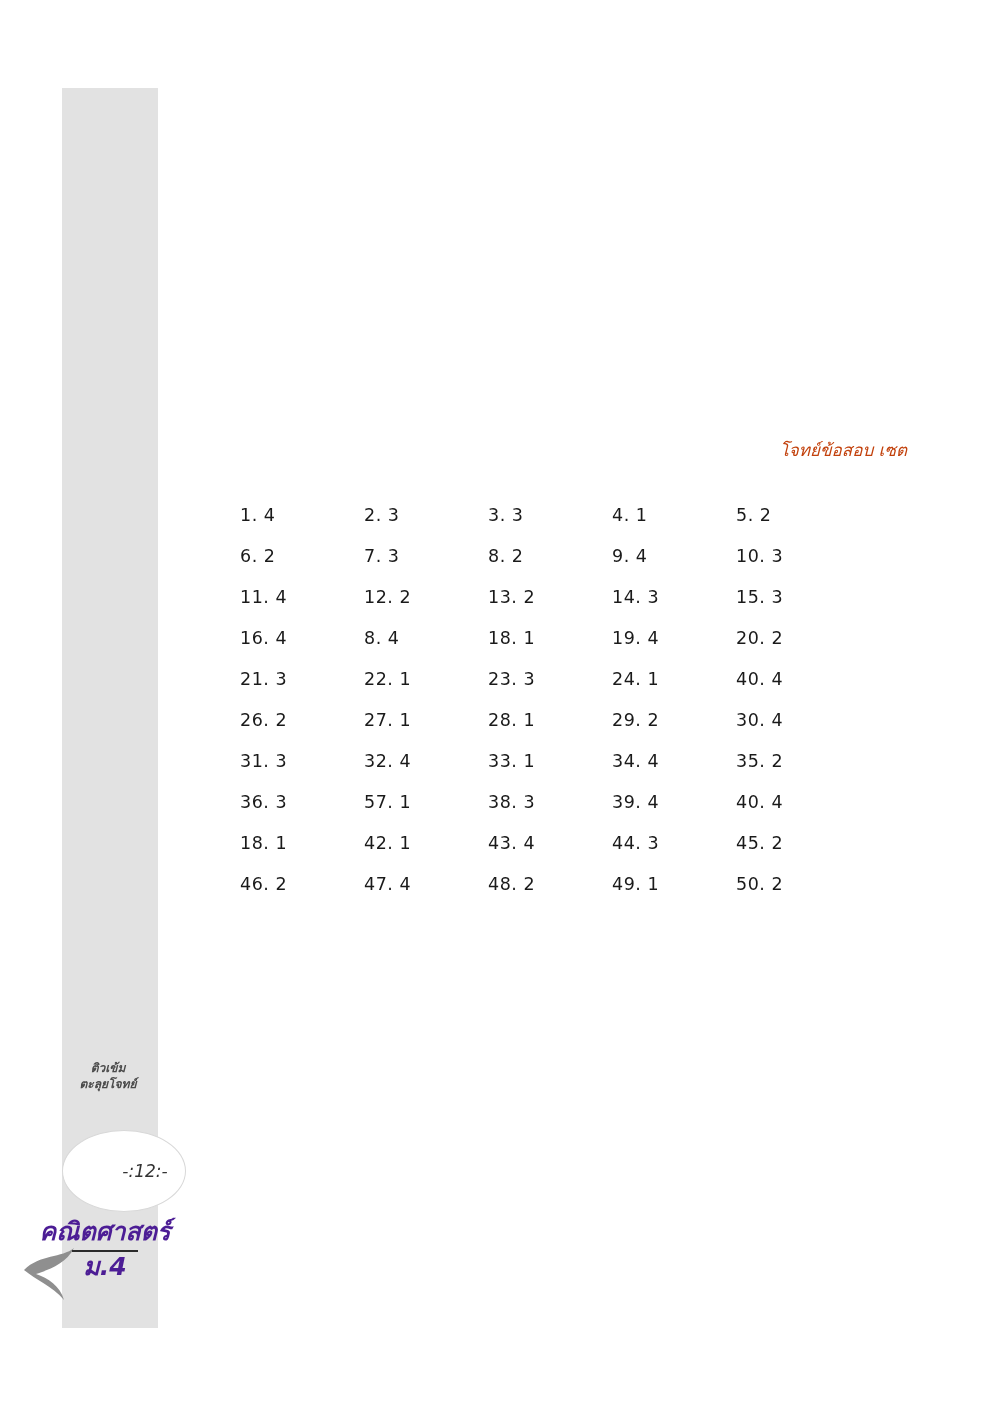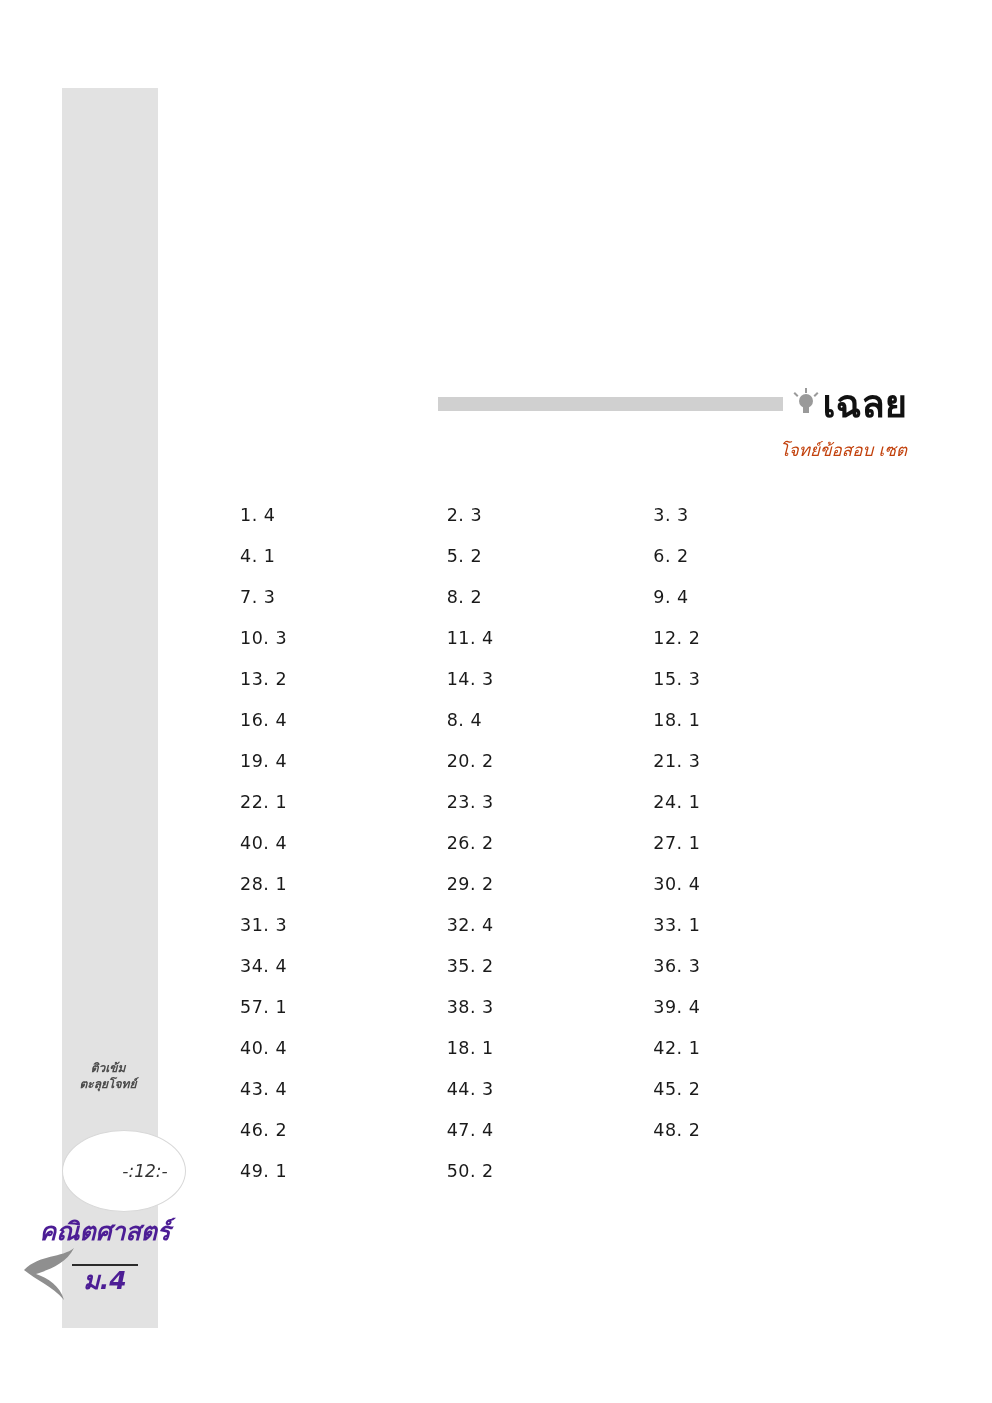--- a/index.html
+++ b/index.html
@@ -90,21 +90,21 @@
     font-style: italic;
   }
 
   
   .answers {
     position: absolute;
     left: 240px;
     top: 505px;
     width: 620px;
     display: grid;
-    grid-template-columns: repeat(3, 1fr);
+    grid-template-columns: repeat(5, 1fr);
     row-gap: 21px;
   }
   .answer-cell {
     font-size: 17.5px;
     color: #1a1a1a;
     letter-spacing: 0.5px;
   }
 
   
   .brand-top {
@@ -145,49 +145,38 @@
     font-size: 25px;
     font-weight: bold;
     font-style: italic;
     color: #4c1d95;
     line-height: 1.15;
   }
   .brand-bottom .line2 {
     display: block;
     border-top: 2px solid #2b2b2b;
     width: 66px;
-    margin: 17px auto 0 auto;
+    margin: 3px auto 0 auto;
     padding-top: 1px;
   }
   .swoosh {
     position: absolute;
     left: 22px;
     top: 1240px;
     width: 62px;
     height: 62px;
   }
 </style>
 </head>
 <body>
 
 <div class="page">
 
   <div class="side-band"></div>
 
-  <div class="header">
-    <div class="header-bar"></div>
-    <div class="bulb-icon">
-      <span class="ray r1"></span>
-      <span class="ray r2"></span>
-      <span class="ray r3"></span>
-      <span class="glass"></span>
-      <span class="base"></span>
-    </div>
-    <div class="header-title">เฉลย</div>
-  </div>
 
   <div class="header-sub">โจทย์ข้อสอบ เซต</div>
 
   <div class="answers">
     <div class="answer-cell"><span>1.</span> <span>4</span></div>
     <div class="answer-cell"><span>2.</span> <span>3</span></div>
     <div class="answer-cell"><span>3.</span> <span>3</span></div>
     <div class="answer-cell"><span>4.</span> <span>1</span></div>
     <div class="answer-cell"><span>5.</span> <span>2</span></div>
 

